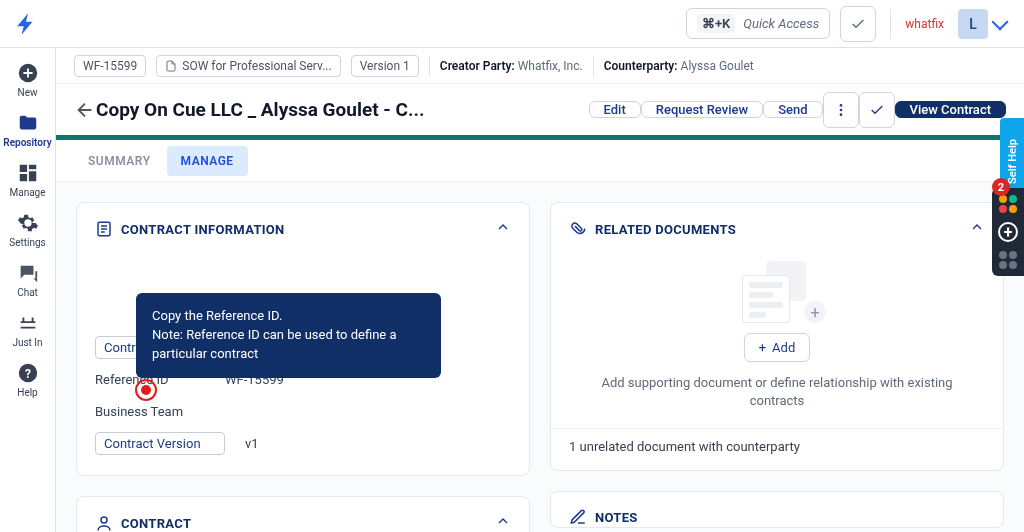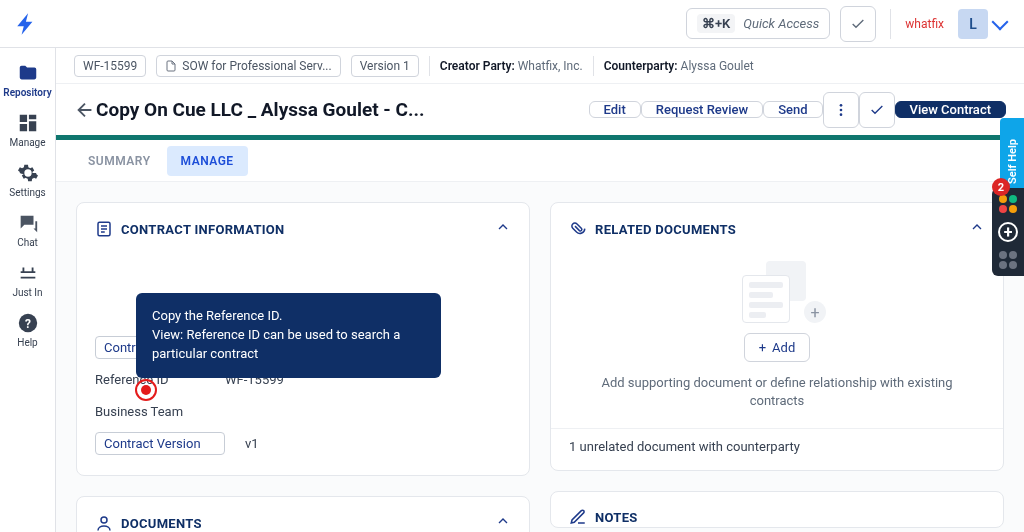--- a/index.html
+++ b/index.html
@@ -99,20 +99,27 @@
   <div class="vr"></div>
   <span class="brand">whatfix</span>
   <div class="avatar-region">
     <div class="avatar">L</div>
     <div class="chevron-down"></div>
   </div>
 </div>
 
 <div class="shell">
   <div class="sidenav">
+    <div class="item">
+      <svg viewBox="0 0 24 24" fill="currentColor">
+          <circle cx="12" cy="12" r="10"></circle>
+          <path d="M12 7v10M7 12h10" stroke="#fff" stroke-width="2"></path>
+        </svg>
+      <span>New</span>
+    </div>
     <div class="item active">
       <svg class="folder-icon" viewBox="0 0 24 24" fill="currentColor">
           <path d="M3 6a2 2 0 0 1 2-2h4l2 2h8a2 2 0 0 1 2 2v9a2 2 0 0 1-2 2H5a2 2 0 0 1-2-2V6z"></path>
         </svg>
       <span>Repository</span>
     </div>
     <div class="item">
       <svg viewBox="0 0 24 24" fill="currentColor">
           <path d="M3 3h8v8H3zM13 3h8v5h-8zM13 10h8v11h-8zM3 13h8v8H3z"></path>
         </svg>
@@ -227,21 +234,21 @@
             <span class="info-value">v1</span>
           </div>
         </div>
 
         <div class="card">
           <div class="card-head">
             <svg viewBox="0 0 24 24" fill="none" stroke="currentColor" stroke-width="2">
                 <circle cx="12" cy="8" r="4"></circle>
                 <path d="M4 22c0-4 4-6 8-6s8 2 8 6"></path>
               </svg>
-            <span class="card-title">DOCUMENTS</span>
+            <span class="card-title">CONTRACT</span>
             <span class="collapse"><svg viewBox="0 0 24 24" fill="none" stroke="currentColor" stroke-width="2">
                   <polyline points="6 15 12 9 18 15"></polyline>
                 </svg></span>
           </div>
 
         </div>
       </div>
 
       <div class="col">
         <div class="card">
@@ -281,21 +288,21 @@
                 <path d="M12 20h9M16.5 3.5a2.1 2.1 0 1 1 3 3L7 19l-4 1 1-4 12.5-12.5z"></path>
               </svg>
             <span class="card-title">NOTES</span>
           </div>
         </div>
       </div>
     </div>
 
     <div class="tooltip">
       <div>Copy the Reference ID.</div>
-      <div>View: Reference ID can be used to search a particular contract</div>
+      <div>Note: Reference ID can be used to define a particular contract</div>
     </div>
     <div class="pulse"></div>
   </div>
 </div>
 
 <div class="self-help">
     <span>Self Help</span>
   </div>
 <div class="badge-notif">2</div>
 <div class="dock">

